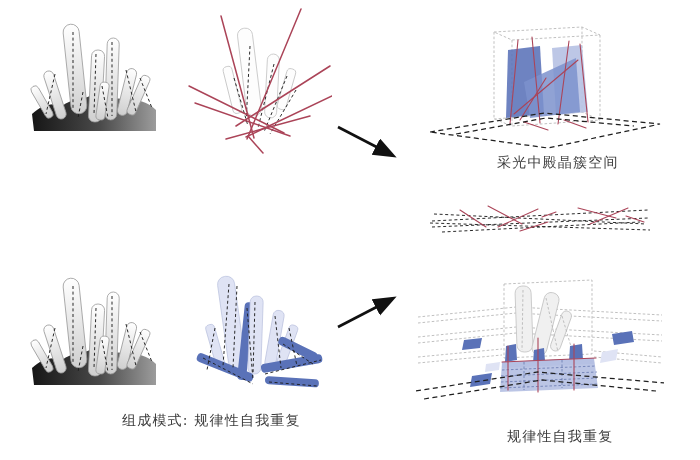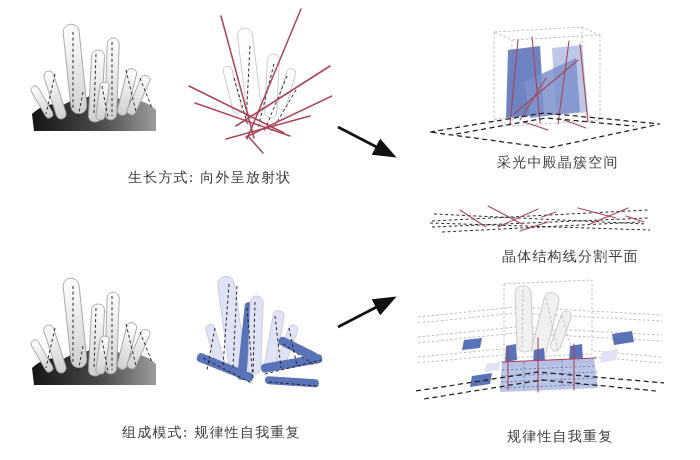--- a/index.html
+++ b/index.html
@@ -258,19 +258,17 @@
         <path d="M122,62 L122,116"></path>
         <path d="M158,68 L158,114"></path>
       <path d="M86,86 L180,82"></path>
     </g>
     <g class="kdashB">
       <polyline points="0,115 122,96 248,107"></polyline>
       <polyline points="8,123 126,104 240,115"></polyline>
     </g>
   </svg>
 
-  <div class="lbl" style="left:128px;top:169px">生长方式: 向外呈放射状</div>
   <div class="lbl" style="left:497px;top:154px">采光中殿晶簇空间</div>
-  <div class="lbl" style="left:502px;top:248px">晶体结构线分割平面</div>
-  <div class="lbl" style="left:122px;top:424px">组成模式: 规律性自我重复</div>
+  <div class="lbl" style="left:122px;top:412px">组成模式: 规律性自我重复</div>
   <div class="lbl" style="left:507px;top:428px">规律性自我重复</div>
 
 </div>
 
 </body></html>

